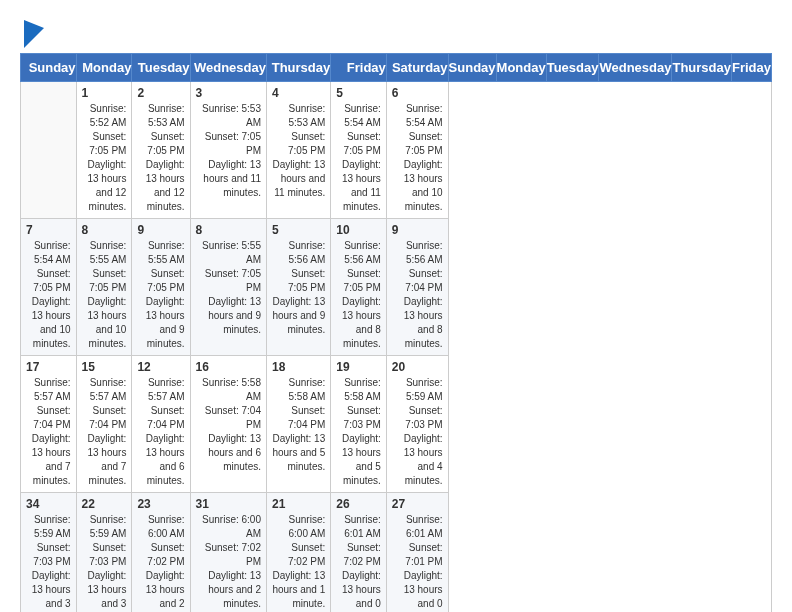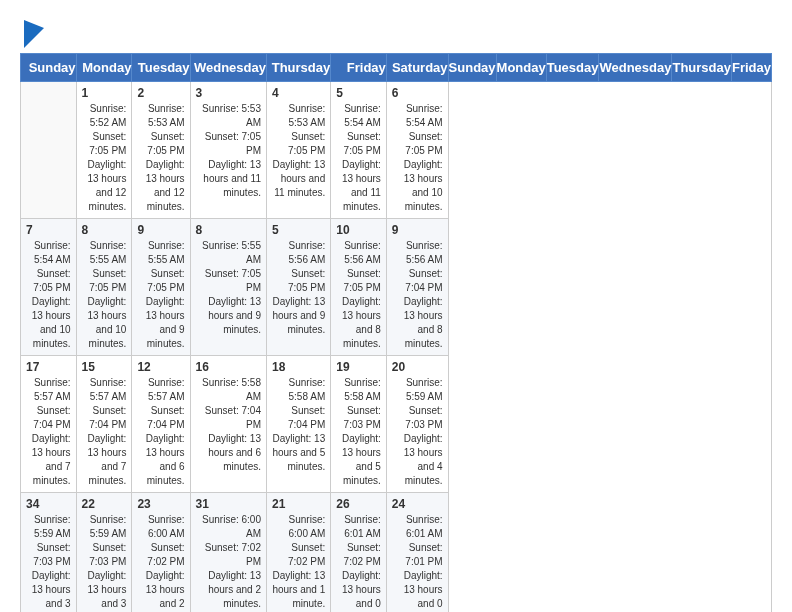--- a/index.html
+++ b/index.html
@@ -244,19 +244,19 @@
           </td>
           <td>
             <span class="day-number">21</span>
             <div class="day-info">Sunrise: 6:00 AM<br>Sunset: 7:02 PM<br>Daylight: 13 hours and 1 minute.</div>
           </td>
           <td>
             <span class="day-number">26</span>
             <div class="day-info">Sunrise: 6:01 AM<br>Sunset: 7:02 PM<br>Daylight: 13 hours and 0 minutes.</div>
           </td>
           <td>
-            <span class="day-number">24</span>
+            <span class="day-number">27</span>
             <div class="day-info">Sunrise: 6:01 AM<br>Sunset: 7:01 PM<br>Daylight: 13 hours and 0 minutes.</div>
           </td>
         </tr>
       </tbody>
   </table>
 </div>
 
 </body></html>

